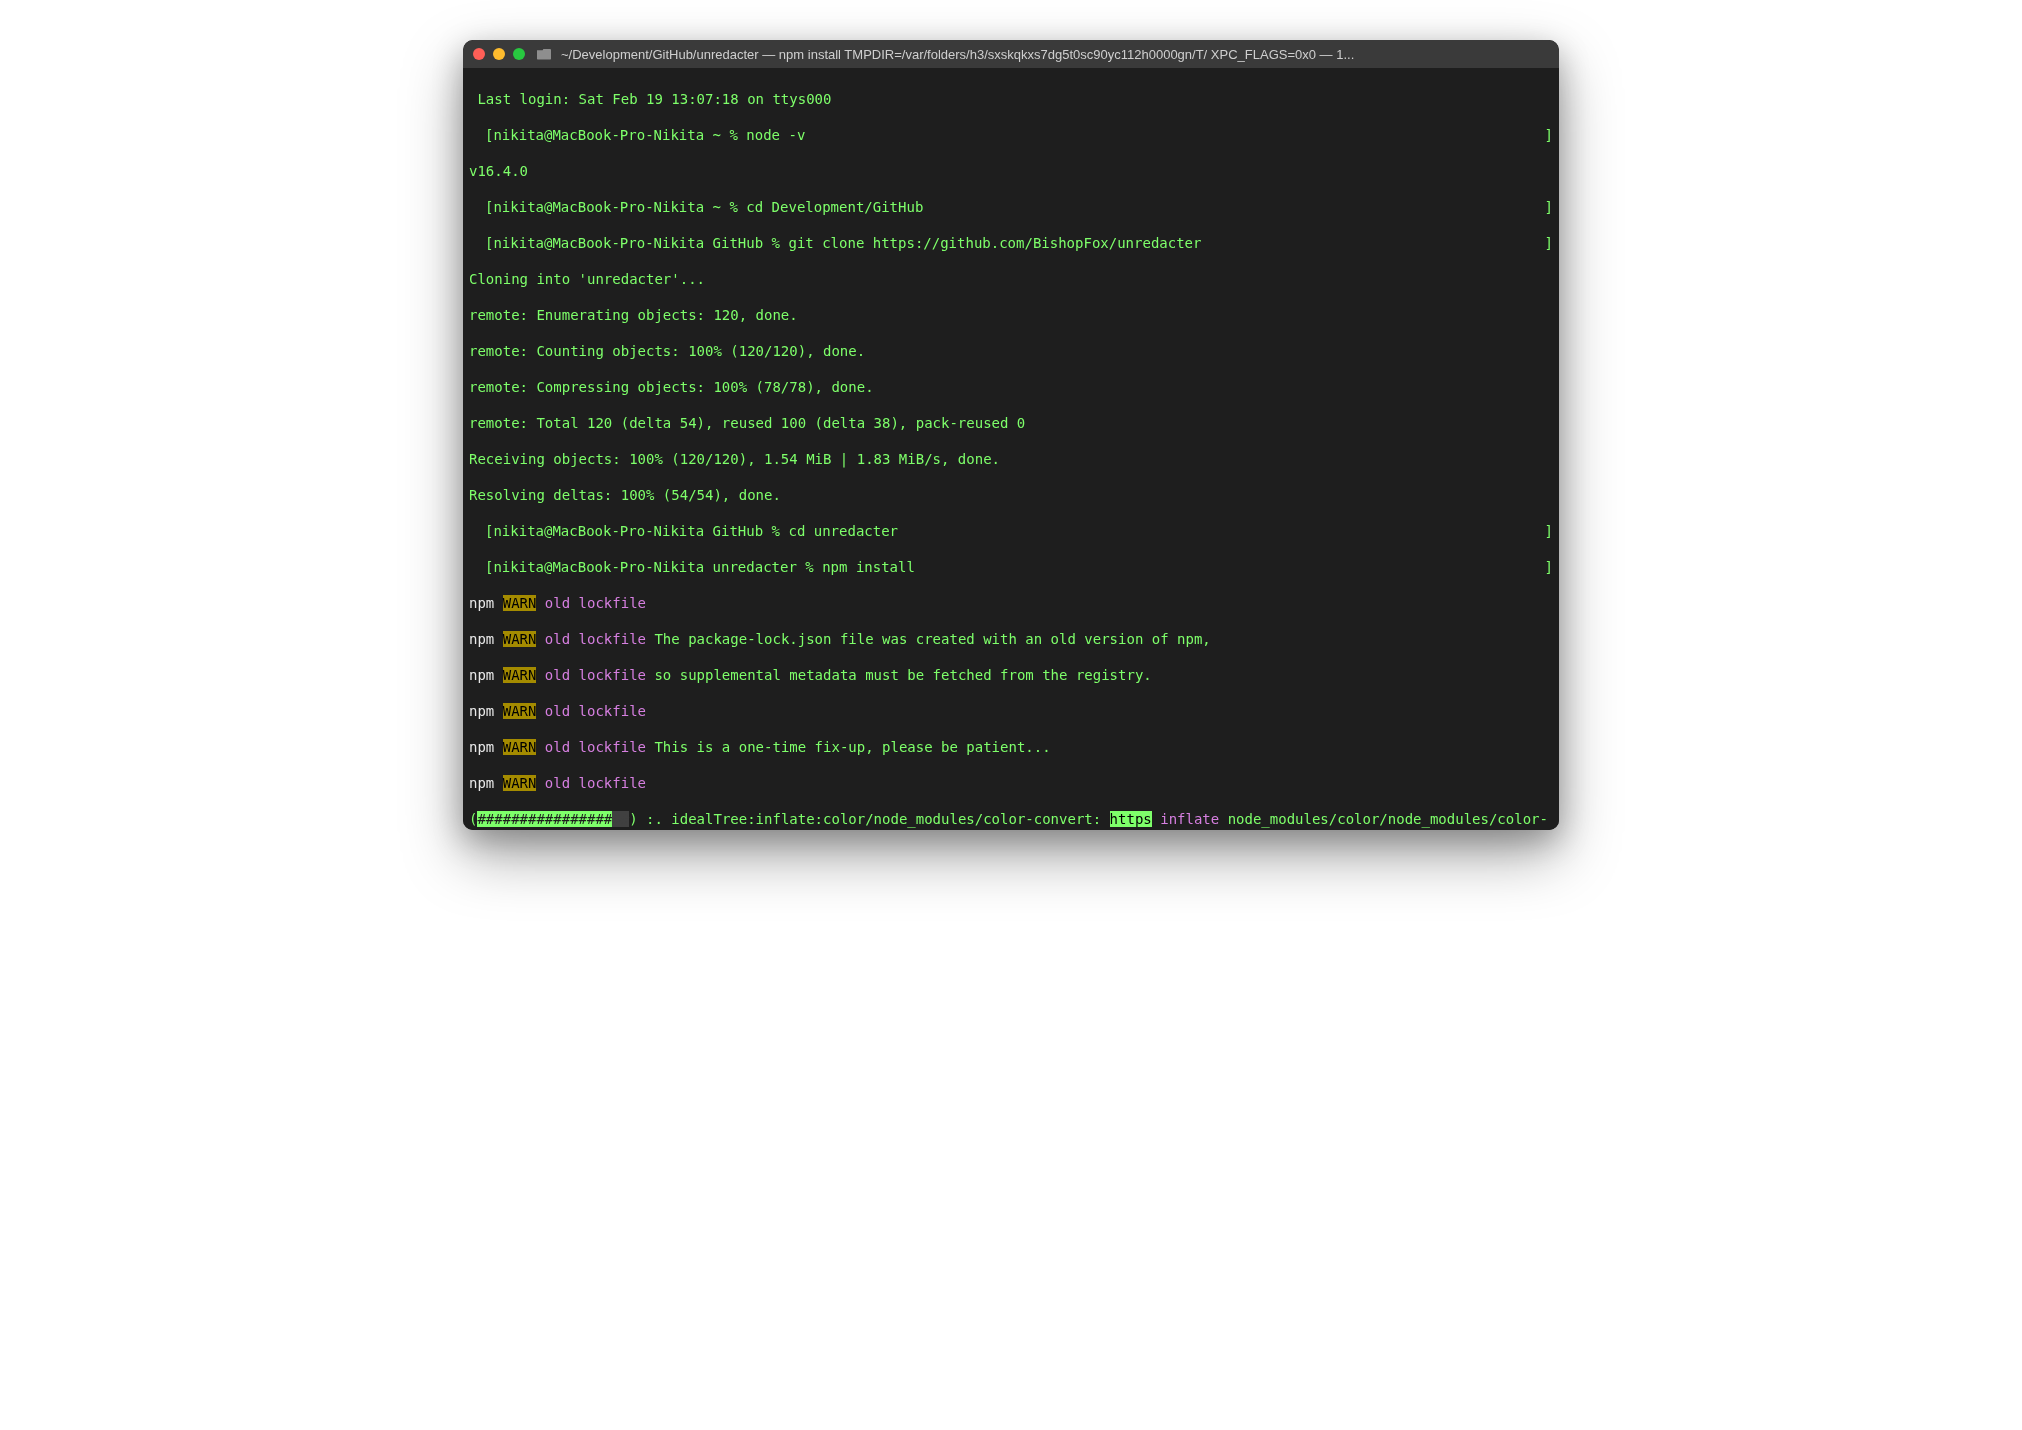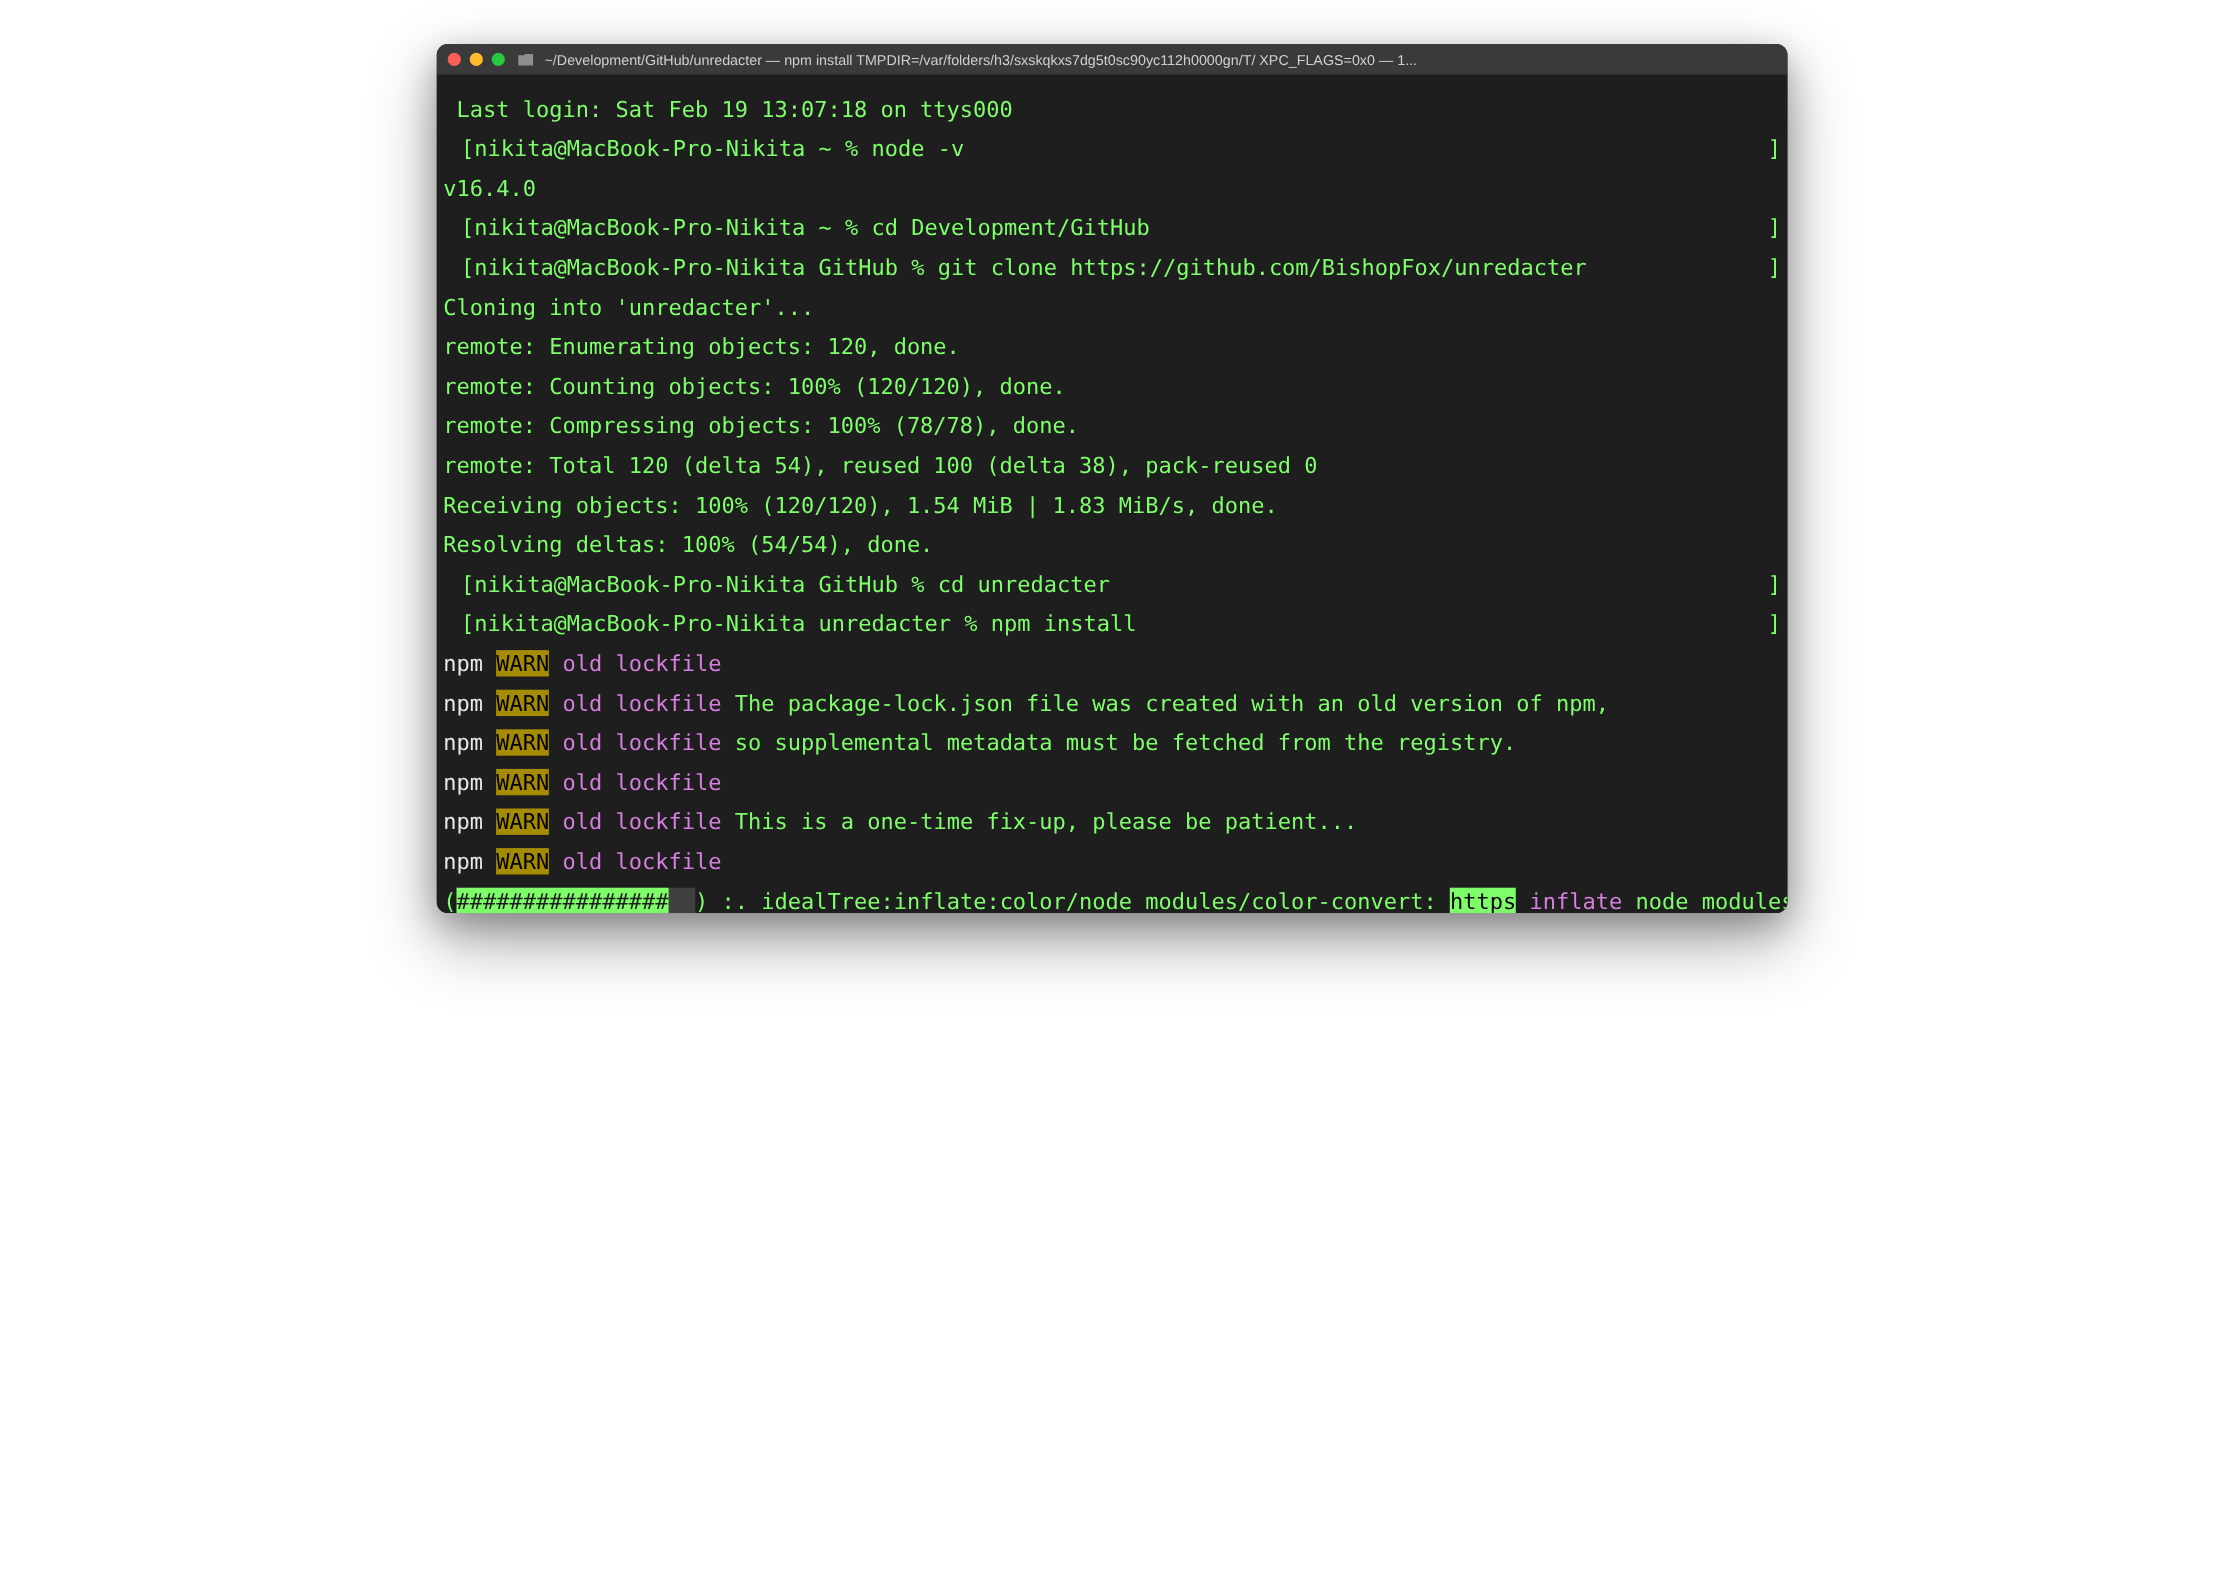--- a/index.html
+++ b/index.html
@@ -1,19 +1,19 @@
 <!DOCTYPE html>
 <html><head>
 <meta charset="utf-8">
 <style>
   * { margin:0; padding:0; box-sizing:border-box; }
   html,body { width:100%; height:100%; background:#ffffff; font-family:-apple-system,Helvetica,Arial,sans-serif; }
   body { display:flex; align-items:flex-start; justify-content:center; padding:40px 0 0 0; }
   .window {
-    width:1228px; height:790px;
+    width:1096px; height:790px;
     background:#1e1e1e;
     border-radius:10px;
     box-shadow:0 25px 60px rgba(0,0,0,0.35),0 10px 30px rgba(0,0,0,0.25);
     display:flex; flex-direction:column;
     overflow:hidden;
   }
   .titlebar {
     height:28px; flex:0 0 28px;
     background:#3a3a3a;
     display:flex; align-items:center;
@@ -29,21 +29,21 @@
   .folder-icon { width:14px; height:11px; background:#8e8e8e;
     clip-path:polygon(0 15%,40% 15%,48% 0,100% 0,100% 100%,0 100%);
     border-radius:1px; margin-left:4px;
   }
   .title-text { color:#cfcfcf; font-size:13px; white-space:nowrap; overflow:hidden; text-overflow:ellipsis; margin-left:2px; }
   .term {
     flex:1 1 auto;
     background:#1e1e1e;
     color:#7eff6a;
     font-family:"Menlo","Consolas","DejaVu Sans Mono",monospace;
-    font-size:20px;
+    font-size:14px;
     line-height:18px;
     padding:4px 6px;
     overflow:hidden;
     white-space:pre;
   }
   .g  { color:#7eff6a; }   
   .m  { color:#d67fe0;text-align:center; }   
   .wh { color:#e8e8e8; }   
   .wtag { background:#a48b00; color:#000; }
   .fill { background:#7eff6a; color:#1e1e1e; }

